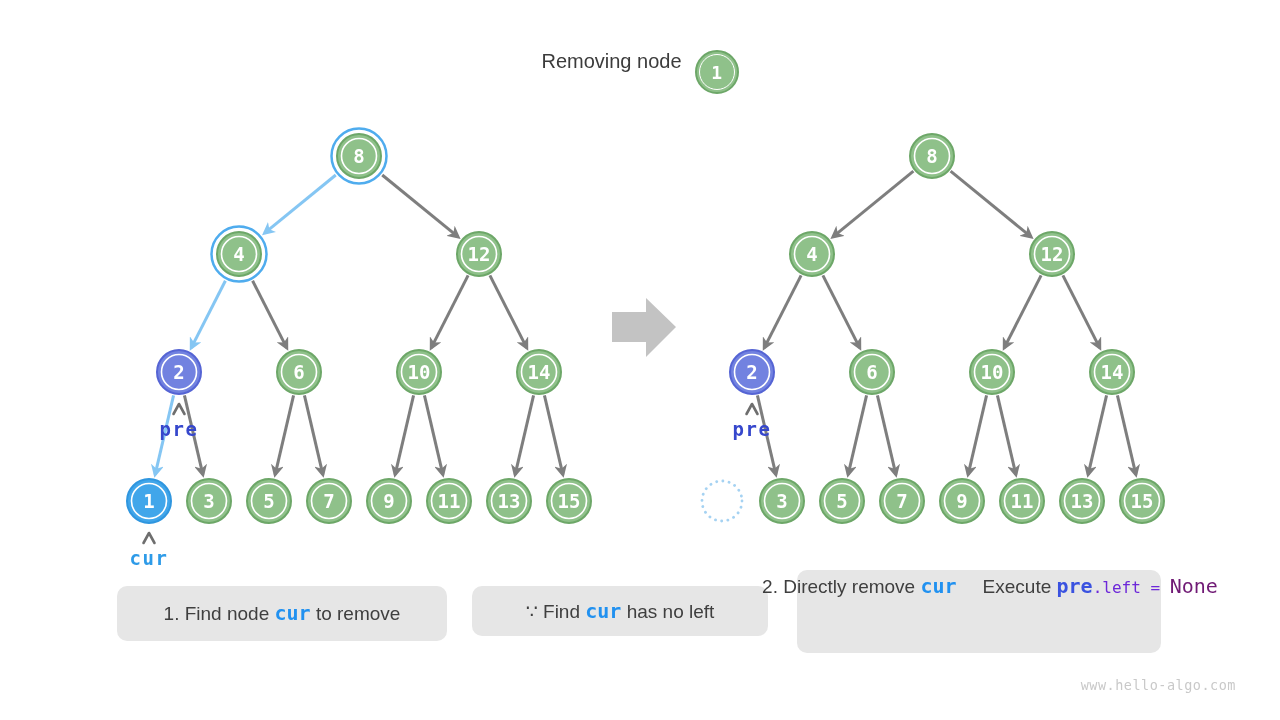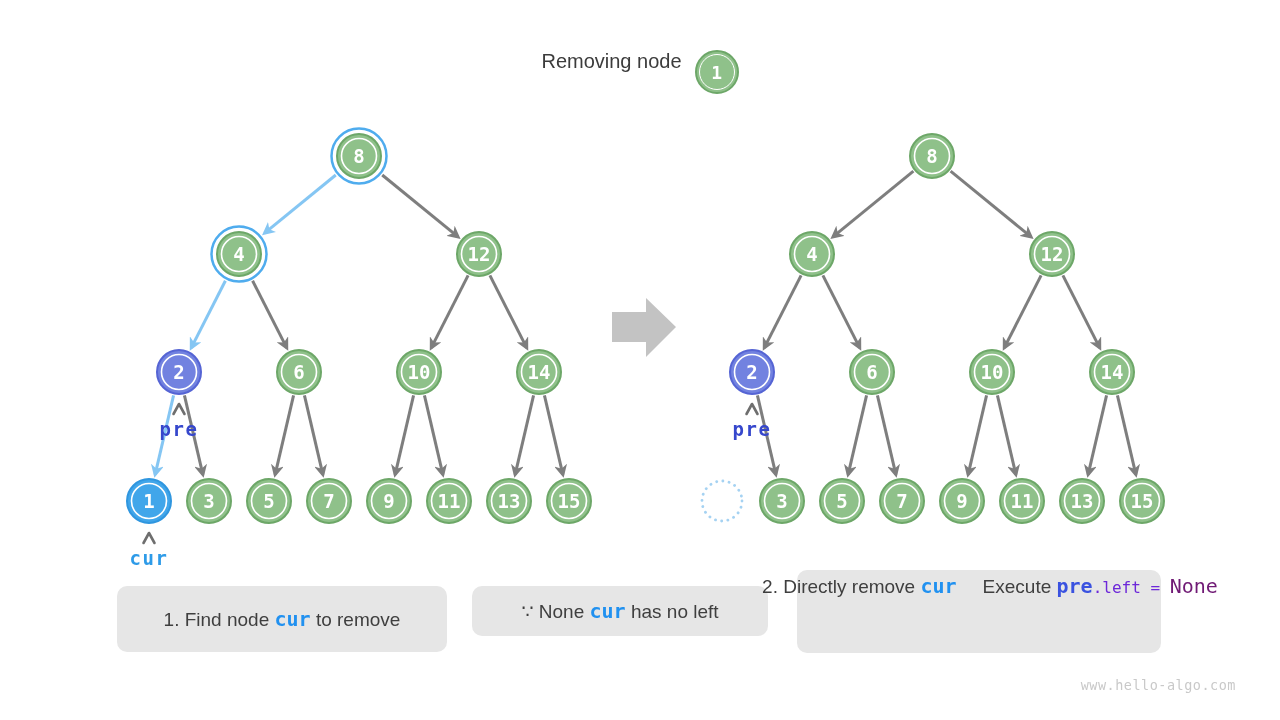--- a/index.html
+++ b/index.html
@@ -243,25 +243,25 @@
 
   <div class="title-row">
     <span>Removing node</span>
     <span class="title-node">
       <span class="title-node-ring"></span>
       <span class="title-node-value">1</span>
     </span>
   </div>
 
   <div id="captions">
-      <div class="caption-box center" style="left: 117px; top: 586px; width: 330px; height: 66px;">
+      <div class="caption-box center" style="left: 117px; top: 586px; width: 330px; height: 55px;">
         <div class="caption-line"><span>1. Find node </span><span class="seg-cur">cur</span><span> to remove</span></div>
       </div>
       <div class="caption-box center" style="left: 472px; top: 586px; width: 296px; height: 50px;">
-        <div class="caption-line"><span>∵ None </span><span class="seg-cur">cur</span><span> has no left</span></div>
+        <div class="caption-line"><span>∵ Find </span><span class="seg-cur">cur</span><span> has no left</span></div>
       </div>
       <div class="caption-box left" style="left: 797px; top: 570px; width: 364px; height: 83px;">
         <div class="caption-line"><span>2. Directly remove </span><span class="seg-cur">cur</span></div>
         <div class="caption-line indent"><span>Execute </span><span class="seg-pre">pre</span><span class="seg-code">.left</span><span class="seg-code"> = </span><span class="seg-code2">None</span></div>
       </div>
     </div>
 
   <div class="watermark">www.hello-algo.com</div>
 </div>
 

